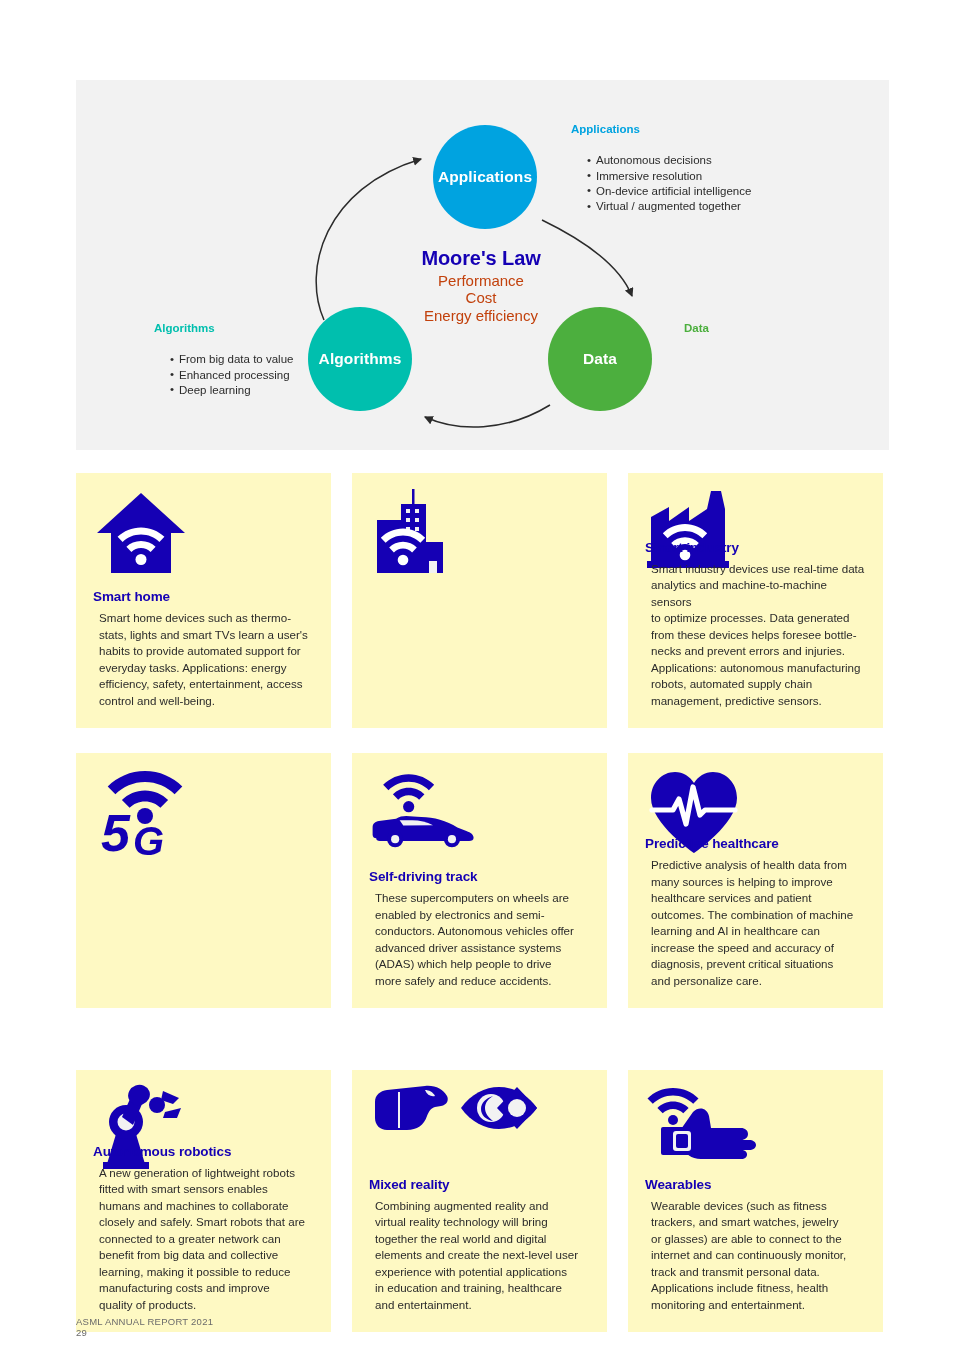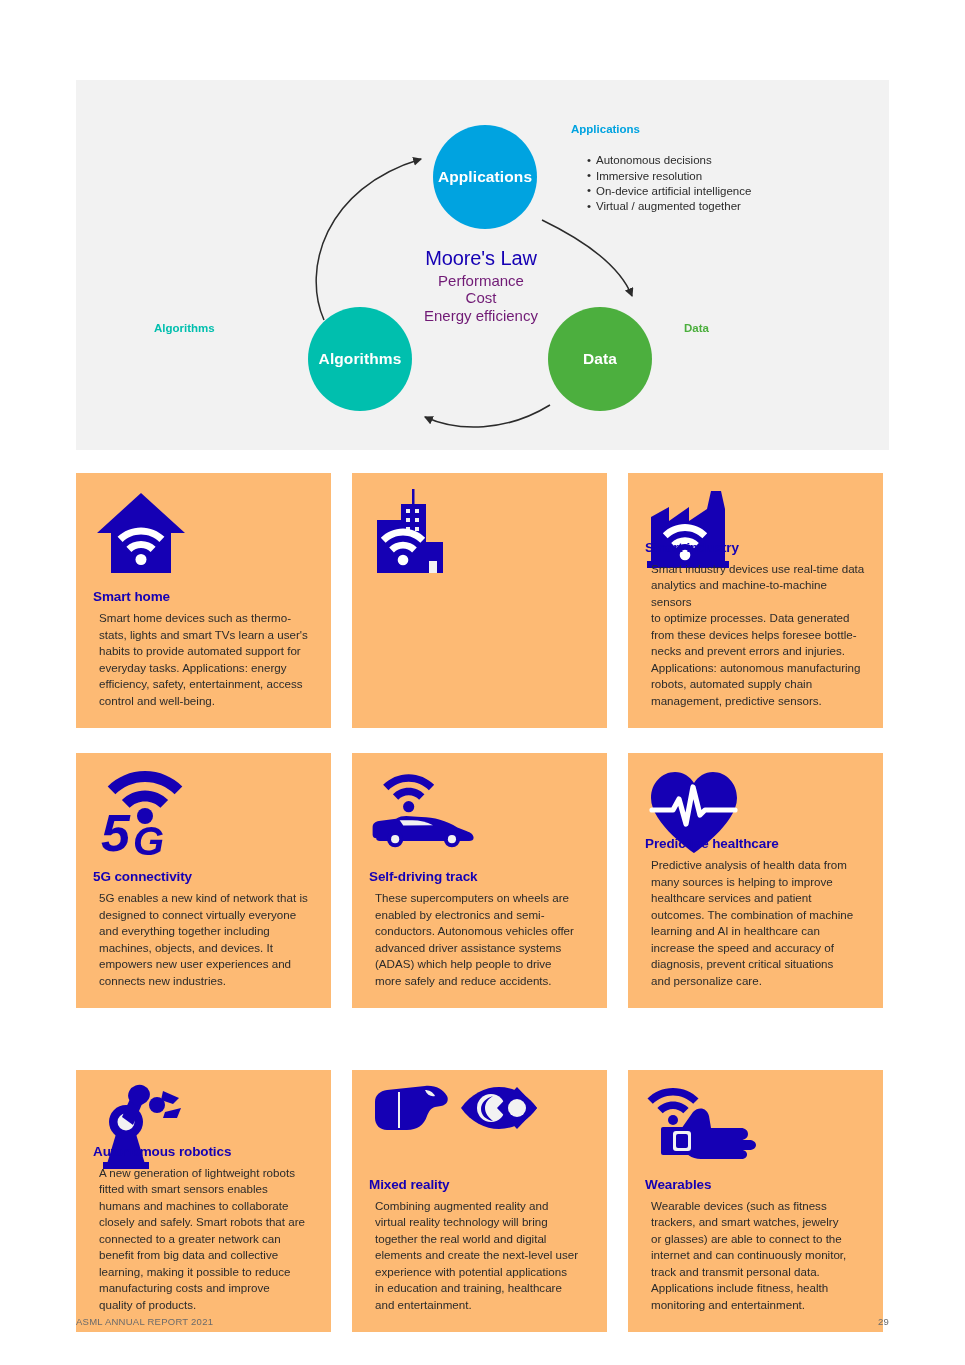--- a/index.html
+++ b/index.html
@@ -57,26 +57,26 @@
     position: absolute;
     left: 305px;
     top: 167px;
     width: 200px;
     text-align: center;
     line-height: 1.18;
   }
   .center-title {
     color: #1500b4;
     font-size: 20px;
-    font-weight: normal;
+    font-weight: bold;
     letter-spacing: -.1px;
     margin-bottom: 1px;
   }
   .center-line {
-    color: #701a75;
+    color: #c2410c;
     font-size: 15px;
   }
 
   .arrows-svg {
     position: absolute;
     left: 0; top: 0;
     width: 813px; height: 370px;
     pointer-events: none;
   }
 
@@ -111,21 +111,21 @@
     content: "•";
     position: absolute;
     left: 0;
     top: -.5px;
   }
 
   
   .card {
     position: absolute;
     width: 255px;
-    background: #fdba74;
+    background: #fef9c3;
     box-sizing: border-box;
     display: flex;
     flex-direction: column;
   }
   .card-col-0 { left: 76px; }
   .card-col-1 { left: 352px; }
   .card-col-2 { left: 628px; }
   .card-row-0 { top: 473px; height: 255px; }
   .card-row-1 { top: 753px; height: 255px; }
   .card-row-2 { top: 1070px; height: 262px; }
@@ -166,20 +166,21 @@
     position: absolute;
     left: 76px;
     right: 76px;
     top: 1316px;
     display: flex;
     justify-content: space-between;
     align-items: baseline;
     font-size: 9.5px;
     letter-spacing: .25px;
     color: #6b6b6b;
+    flex-direction: column;
   }
 </style>
 </head>
 <body>
 
 <div class="diagram-panel">
 
   <svg class="arrows-svg" viewBox="0 0 813 370">
     <defs>
       <marker id="ah" markerWidth="7" markerHeight="7" refX="5.2" refY="3" orient="auto">
@@ -220,20 +221,25 @@
       <li>Virtual / augmented together</li>
     </ul>
   </div>
 
   <div class="legend legend-data">
     <div class="legend-title">Data</div>
   </div>
 
   <div class="legend legend-algorithms">
     <div class="legend-title">Algorithms</div>
+    <ul>
+      <li>From big data to value</li>
+      <li>Enhanced processing</li>
+      <li>Deep learning</li>
+    </ul>
   </div>
 </div>
 
 <div class="card card-col-0 card-row-0">
   <div class="card-icon">
     <svg width="96" height="92" viewBox="0 0 96 92">
       <path d="M48 6 L92 46 L78 46 L78 86 L18 86 L18 46 L4 46 Z" fill="#1500b4"></path>
       <path d="M48 40.5 C39 40.5 30.8 44 24.6 49.8 L29.6 55 C34.5 50.2 40.9 47.5 48 47.5 C55.1 47.5 61.5 50.2 66.4 55 L71.4 49.8 C65.2 44 57 40.5 48 40.5 Z" fill="#ffffff"></path>
       <path d="M48 54 C42.3 54 37.2 56.2 33.4 59.8 L38.4 65 C41 62.5 44.3 61 48 61 C51.7 61 55 62.5 57.6 65 L62.6 59.8 C58.8 56.2 53.7 54 48 54 Z" fill="#ffffff"></path>
       <circle cx="48" cy="72.5" r="5.5" fill="#ffffff"></circle>
@@ -297,29 +303,20 @@
 <div class="card card-col-0 card-row-1">
   <div class="card-icon">
     <svg width="100" height="92" viewBox="0 0 100 92">
       <path d="M52 4 C37.5 4 24.3 9.9 14.7 19.5 L22.4 27.2 C30 19.6 40.5 14.9 52 14.9 C63.5 14.9 74 19.6 81.6 27.2 L89.3 19.5 C79.7 9.9 66.5 4 52 4 Z" fill="#1500b4"></path>
       <path d="M52 23.5 C43 23.5 34.8 27.2 28.9 33.1 L36.6 40.8 C40.5 36.8 45.9 34.4 52 34.4 C58.1 34.4 63.5 36.8 67.4 40.8 L75.1 33.1 C69.2 27.2 61 23.5 52 23.5 Z" fill="#1500b4"></path>
       <circle cx="52" cy="49" r="8" fill="#1500b4"></circle>
       <text x="8" y="84" font-family="Liberation Sans, sans-serif" font-size="52" font-weight="bold" font-style="italic" fill="#1500b4">5</text>
       <text x="40" y="88" font-family="Liberation Sans, sans-serif" font-size="40" font-weight="bold" font-style="italic" fill="#1500b4">G</text>
     </svg>
   </div>
-  <div class="card-text">
-    <p class="card-title">5G connectivity</p>
-    <p class="card-body">5G enables a new kind of network that is
-designed to connect virtually everyone
-and everything together including
-machines, objects, and devices. It
-empowers new user experiences and
-connects new industries.</p>
-  </div>
 </div>
 
 <div class="card card-col-1 card-row-1">
   <div class="card-icon">
     <svg width="122" height="92" viewBox="0 0 122 92">
       <path d="M44 3 C33 3 23 7.5 15.7 14.8 L21.6 20.7 C27.4 14.9 35.3 11.3 44 11.3 C52.7 11.3 60.6 14.9 66.4 20.7 L72.3 14.8 C65 7.5 55 3 44 3 Z" fill="#1500b4"></path>
       <path d="M44 18 C37.2 18 31 20.8 26.5 25.3 L32.4 31.2 C35.4 28.2 39.5 26.3 44 26.3 C48.5 26.3 52.6 28.2 55.6 31.2 L61.5 25.3 C57 20.8 50.8 18 44 18 Z" fill="#1500b4"></path>
       <circle cx="44" cy="39" r="6.2" fill="#1500b4"></circle>
       <path d="M8 74 C6 74 4 72.5 4 70 L4 62 C4 58 7 55.5 11 55 L30 52.5 C38 47 47 50.5 58 50.5 C72 50.5 86 55 98 62 L108 66 C113 68 116 70 116 73.5 C116 76 114 77 111 77 L12 77 C9.5 77 8 76 8 74 Z" fill="#1500b4"></path>
       <path d="M34 54 L48 54 C56 54 64 56 71 59.5 L38 60 Z" fill="#f2f2f2"></path>

